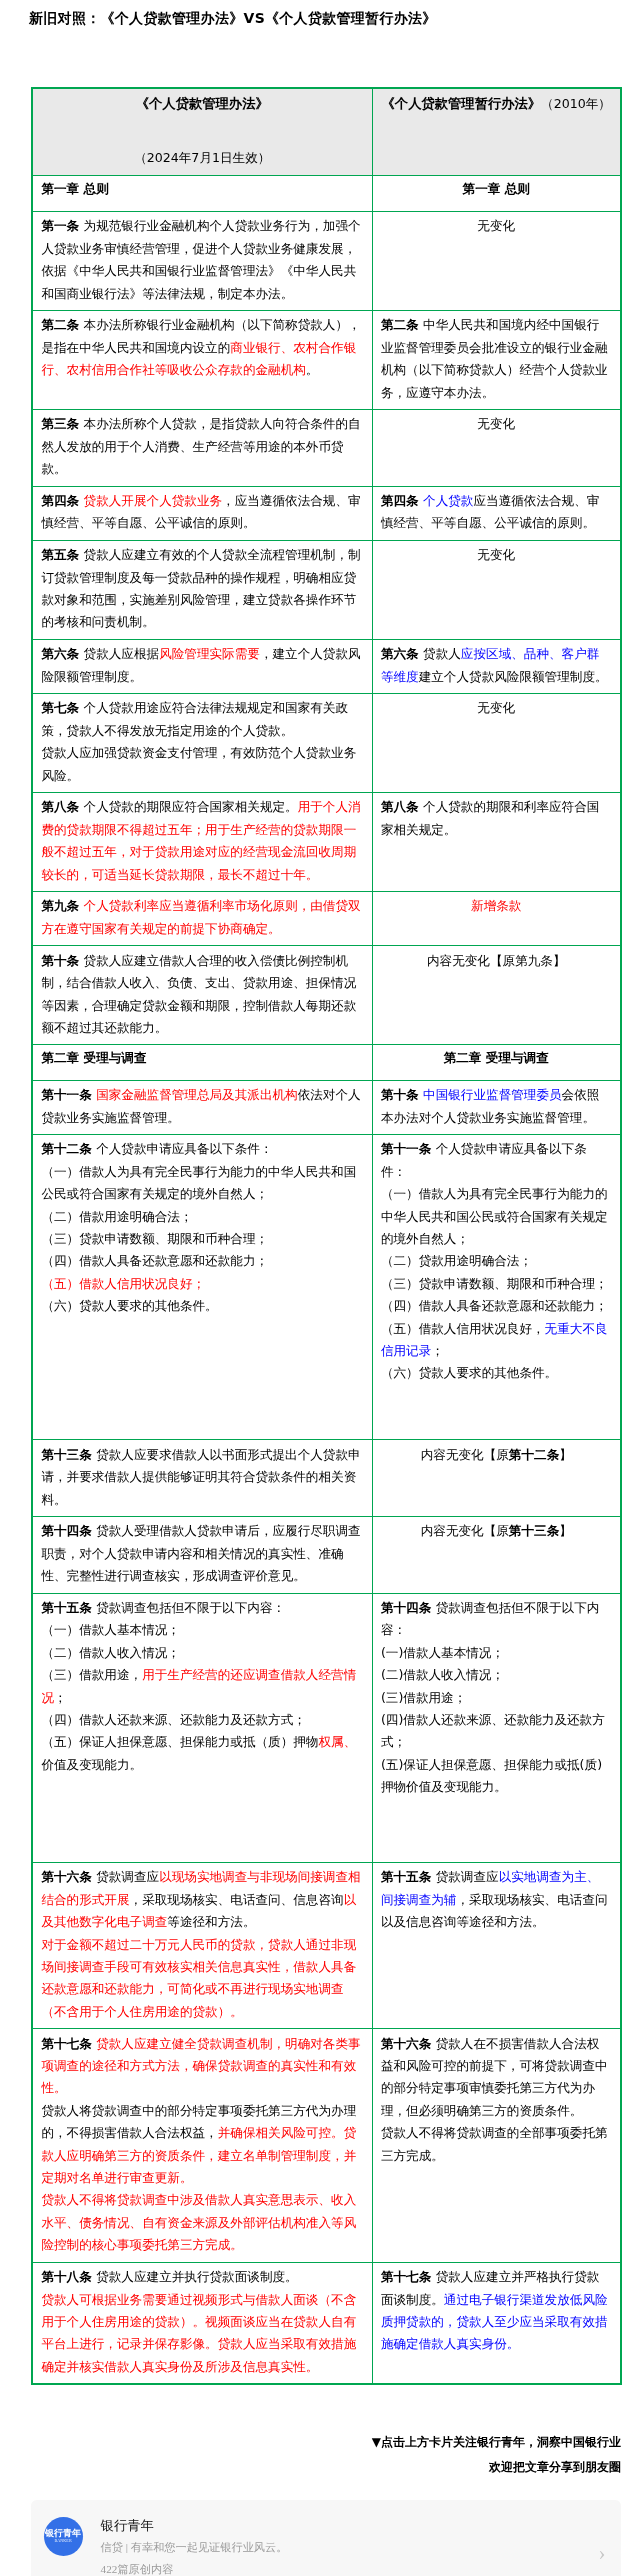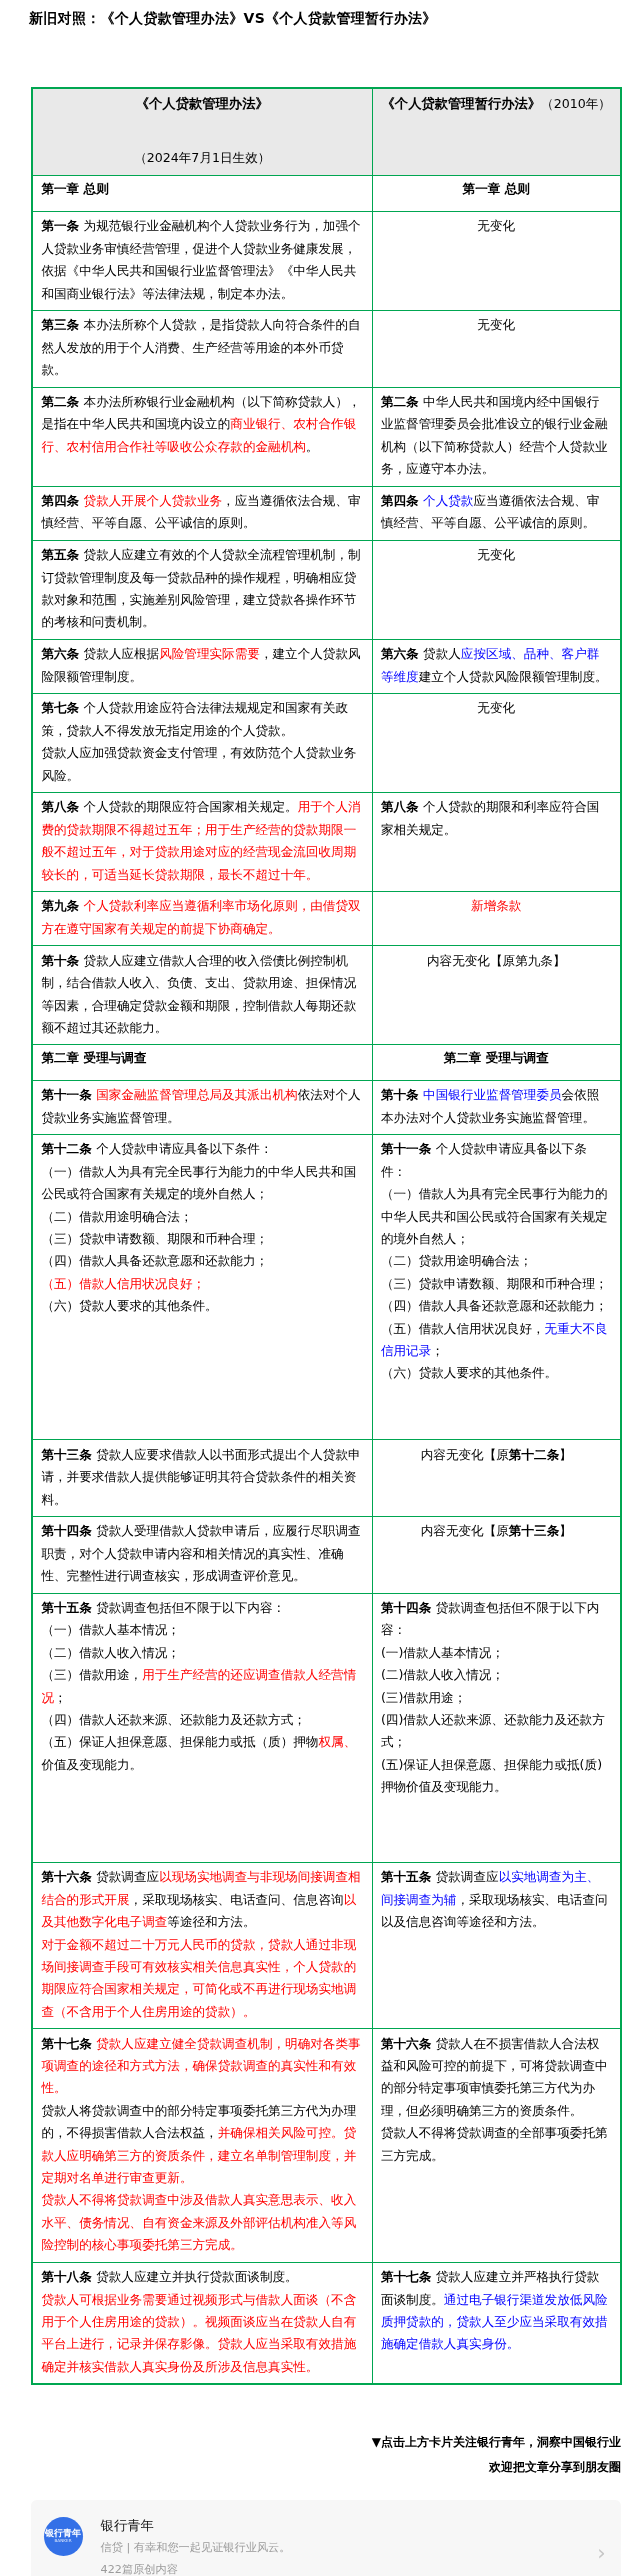--- a/index.html
+++ b/index.html
@@ -59,21 +59,21 @@
   .account-card{
     margin-top:21px;
     width:590px;
     box-sizing:border-box;
     background:var(--card-bg,#f7f7f7);
     border-radius:5.6px;
     padding:17px 14px 0 12.6px;
     position:relative;
     cursor:pointer;
   }
-  .card-top{display:flex;align-items:flex-start;}
+  .card-top{display:flex;align-items:flex-start;font-family:Liberation Serif, serif;}
   .avatar{
     width:39px;height:39px;border-radius:50%;
     background:var(--avatar-bg,#3370e7);
     color:#fff;
     display:flex;flex-direction:column;align-items:center;justify-content:center;
     flex:0 0 auto;
   }
   .avatar .av-main{font-size:9px;font-weight:bold;line-height:9.8px;}
   .avatar .av-sub{font-size:4.2px;line-height:4.9px;opacity:.85;}
   .card-info{margin-left:18px;flex:1 1 auto;}
@@ -123,32 +123,32 @@
         <tr>
           <td>
             <p class="para"><span class="seg-b">第一条 </span><span>为规范银行业金融机构个人贷款业务行为，加强个人贷款业务审慎经营管理，促进个人贷款业务健康发展，依据《中华人民共和国银行业监督管理法》《中华人民共和国商业银行法》等法律法规，制定本办法。</span></p>
           </td>
           <td class="center">
             <p class="para"><span>无变化</span></p>
           </td>
         </tr>
         <tr>
           <td>
+            <p class="para"><span class="seg-b">第二条 </span><span>本办法所称银行业金融机构（以下简称贷款人），是指在中华人民共和国境内设立的</span><span class="seg-red">商业银行、农村合作银行、农村信用合作社等吸收公众存款的金融机构</span><span>。</span></p>
+          </td>
+          <td>
+            <p class="para"><span class="seg-b">第二条 </span><span>中华人民共和国境内经中国银行业监督管理委员会批准设立的银行业金融机构（以下简称贷款人）经营个人贷款业务，应遵守本办法。</span></p>
+          </td>
+        </tr>
+        <tr>
+          <td>
             <p class="para"><span class="seg-b">第三条 </span><span>本办法所称个人贷款，是指贷款人向符合条件的自然人发放的用于个人消费、生产经营等用途的本外币贷款。</span></p>
           </td>
           <td class="center">
             <p class="para"><span>无变化</span></p>
-          </td>
-        </tr>
-        <tr>
-          <td>
-            <p class="para"><span class="seg-b">第二条 </span><span>本办法所称银行业金融机构（以下简称贷款人），是指在中华人民共和国境内设立的</span><span class="seg-red">商业银行、农村合作银行、农村信用合作社等吸收公众存款的金融机构</span><span>。</span></p>
-          </td>
-          <td>
-            <p class="para"><span class="seg-b">第二条 </span><span>中华人民共和国境内经中国银行业监督管理委员会批准设立的银行业金融机构（以下简称贷款人）经营个人贷款业务，应遵守本办法。</span></p>
           </td>
         </tr>
         <tr>
           <td>
             <p class="para"><span class="seg-b">第四条 </span><span class="seg-red">贷款人开展个人贷款业务</span><span>，应当遵循依法合规、审慎经营、平等自愿、公平诚信的原则。</span></p>
           </td>
           <td>
             <p class="para"><span class="seg-b">第四条 </span><span class="seg-blue">个人贷款</span><span>应当遵循依法合规、审慎经营、平等自愿、公平诚信的原则。</span></p>
           </td>
         </tr>
@@ -267,21 +267,21 @@
             <p class="para"><span>(一)借款人基本情况；</span></p>
             <p class="para"><span>(二)借款人收入情况；</span></p>
             <p class="para"><span>(三)借款用途；</span></p>
             <p class="para"><span>(四)借款人还款来源、还款能力及还款方式；</span></p>
             <p class="para"><span>(五)保证人担保意愿、担保能力或抵(质)押物价值及变现能力。</span></p>
           </td>
         </tr>
         <tr>
           <td>
             <p class="para"><span class="seg-b">第十六条 </span><span>贷款调查应</span><span class="seg-red">以现场实地调查与非现场间接调查相结合的形式开展</span><span>，采取现场核实、电话查问、信息咨询</span><span class="seg-red">以及其他数字化电子调查</span><span>等途径和方法。</span></p>
-            <p class="para"><span class="seg-red">对于金额不超过二十万元人民币的贷款，贷款人通过非现场间接调查手段可有效核实相关信息真实性，个人贷款的期限应符合国家相关规定，可简化或不再进行现场实地调查（不含用于个人住房用途的贷款）。</span></p>
+            <p class="para"><span class="seg-red">对于金额不超过二十万元人民币的贷款，贷款人通过非现场间接调查手段可有效核实相关信息真实性，借款人具备还款意愿和还款能力，可简化或不再进行现场实地调查（不含用于个人住房用途的贷款）。</span></p>
           </td>
           <td>
             <p class="para"><span class="seg-b">第十五条 </span><span>贷款调查应</span><span class="seg-blue">以实地调查为主、间接调查为辅</span><span>，采取现场核实、电话查问以及信息咨询等途径和方法。</span></p>
           </td>
         </tr>
         <tr>
           <td>
             <p class="para"><span class="seg-b">第十七条 </span><span class="seg-red">贷款人应建立健全贷款调查机制，明确对各类事项调查的途径和方式方法，确保贷款调查的真实性和有效性。</span></p>
             <p class="para"><span>贷款人将贷款调查中的部分特定事项委托第三方代为办理的，不得损害借款人合法权益，</span><span class="seg-red">并确保相关风险可控。贷款人应明确第三方的资质条件，建立名单制管理制度，并定期对名单进行审查更新。</span></p>
             <p class="para"><span class="seg-red">贷款人不得将贷款调查中涉及借款人真实意思表示、收入水平、债务情况、自有资金来源及外部评估机构准入等风险控制的核心事项委托第三方完成。</span></p>

